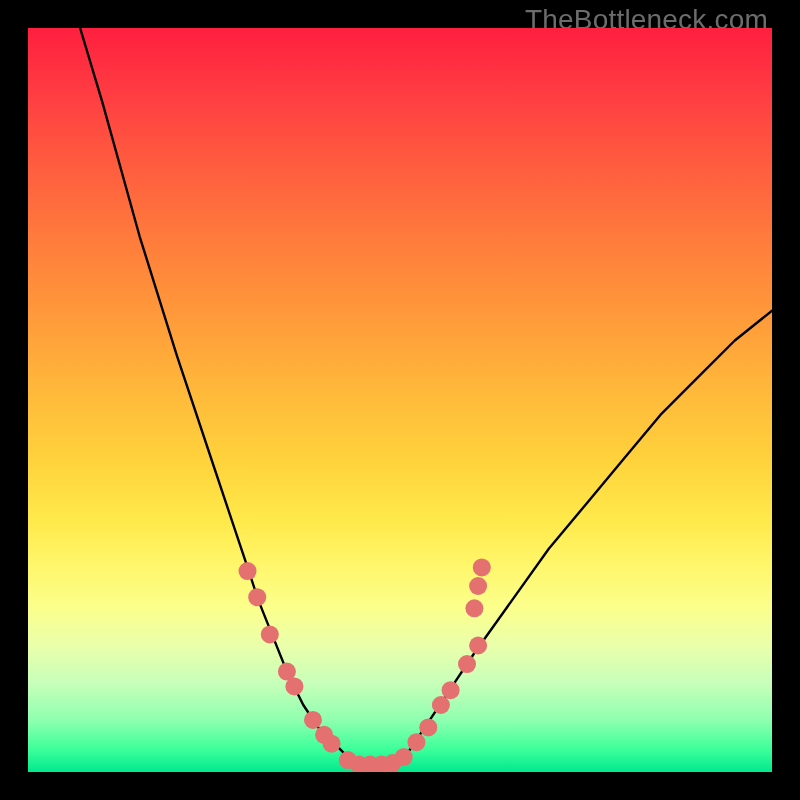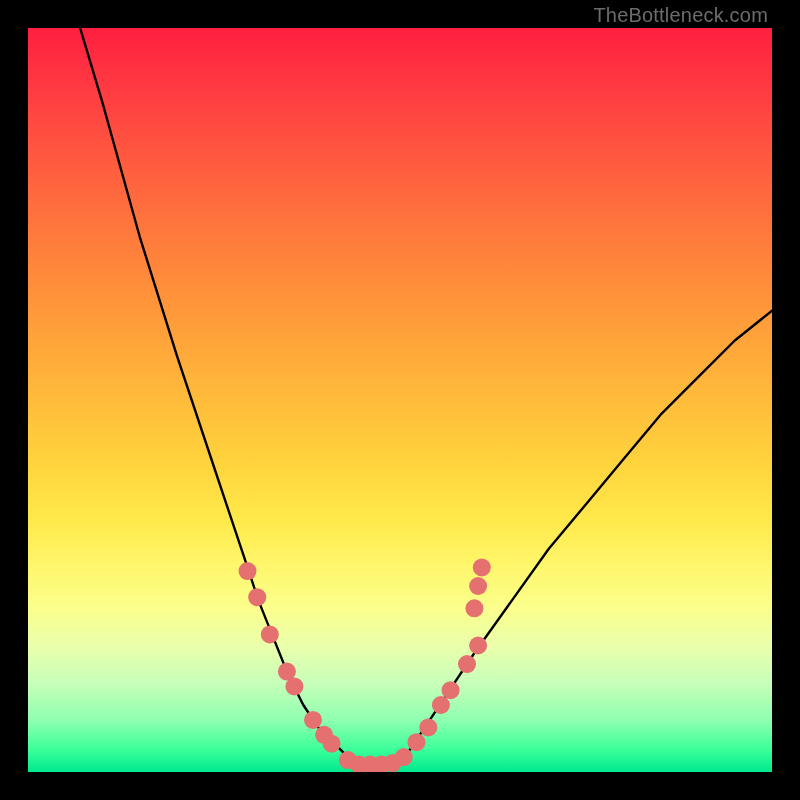--- a/index.html
+++ b/index.html
@@ -41,21 +41,21 @@
       #3bff9a 97%,
       #00e98d 100%
     );
     overflow: hidden;
   }
   .watermark {
     position: absolute;
     top: 4px;
     right: 32px;
     color: #6c6c6c;
-    font-size: 20px;
+    font-size: 28px;
     font-weight: 400;
     letter-spacing: 0.2px;
     user-select: none;
   }
   svg.curve {
     position: absolute;
     left: 0;
     top: 0;
     width: 744px;
     height: 744px;

